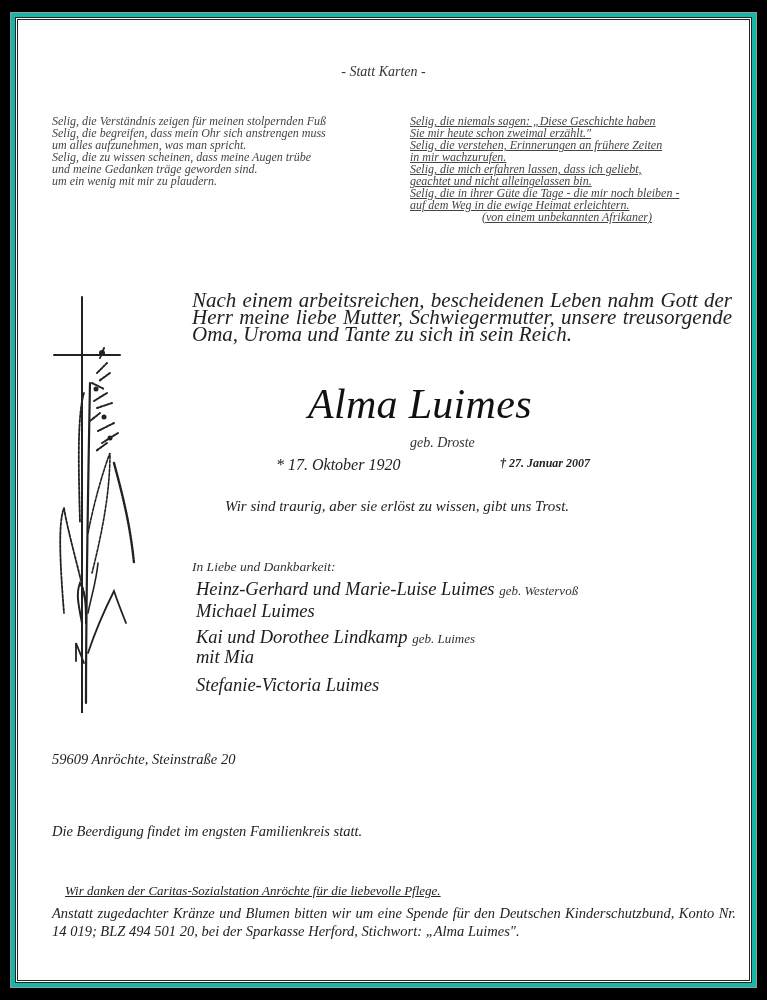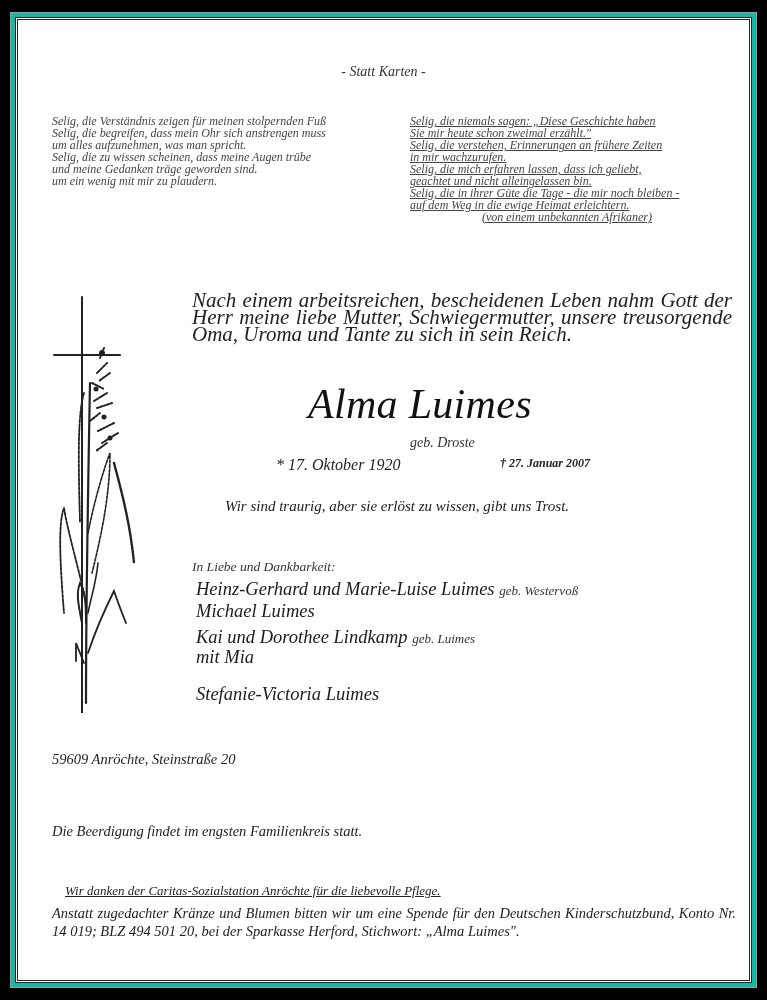--- a/index.html
+++ b/index.html
@@ -118,21 +118,21 @@
       <div class="row">
         <span>Michael Luimes</span>
       </div>
       <div class="row" style="margin-top:5px;">
         <span>Kai und Dorothee Lindkamp</span>
         <span class="geb">geb. Luimes</span>
       </div>
       <div class="row" style="line-height:17px;">
         <span>mit Mia</span>
       </div>
-      <div class="row" style="margin-top:18px;">
+      <div class="row" style="margin-top:9px;">
         <span>Stefanie-Victoria Luimes</span>
       </div>
     </div>
 
     <div class="abs address">59609 Anröchte, Steinstraße 20</div>
     <div class="abs funeral">Die Beerdigung findet im engsten Familienkreis statt.</div>
     <div class="abs thanks">Wir danken der Caritas-Sozialstation Anröchte für die liebevolle Pflege.</div>
     <div class="abs donation">
       <span>Anstatt zugedachter Kränze und Blumen bitten wir um eine Spende für den Deutschen Kinderschutzbund, Konto Nr. 14 019; BLZ 494 501 20, bei der Sparkasse Herford, Stichwort: „Alma Luimes".</span>
     </div>

